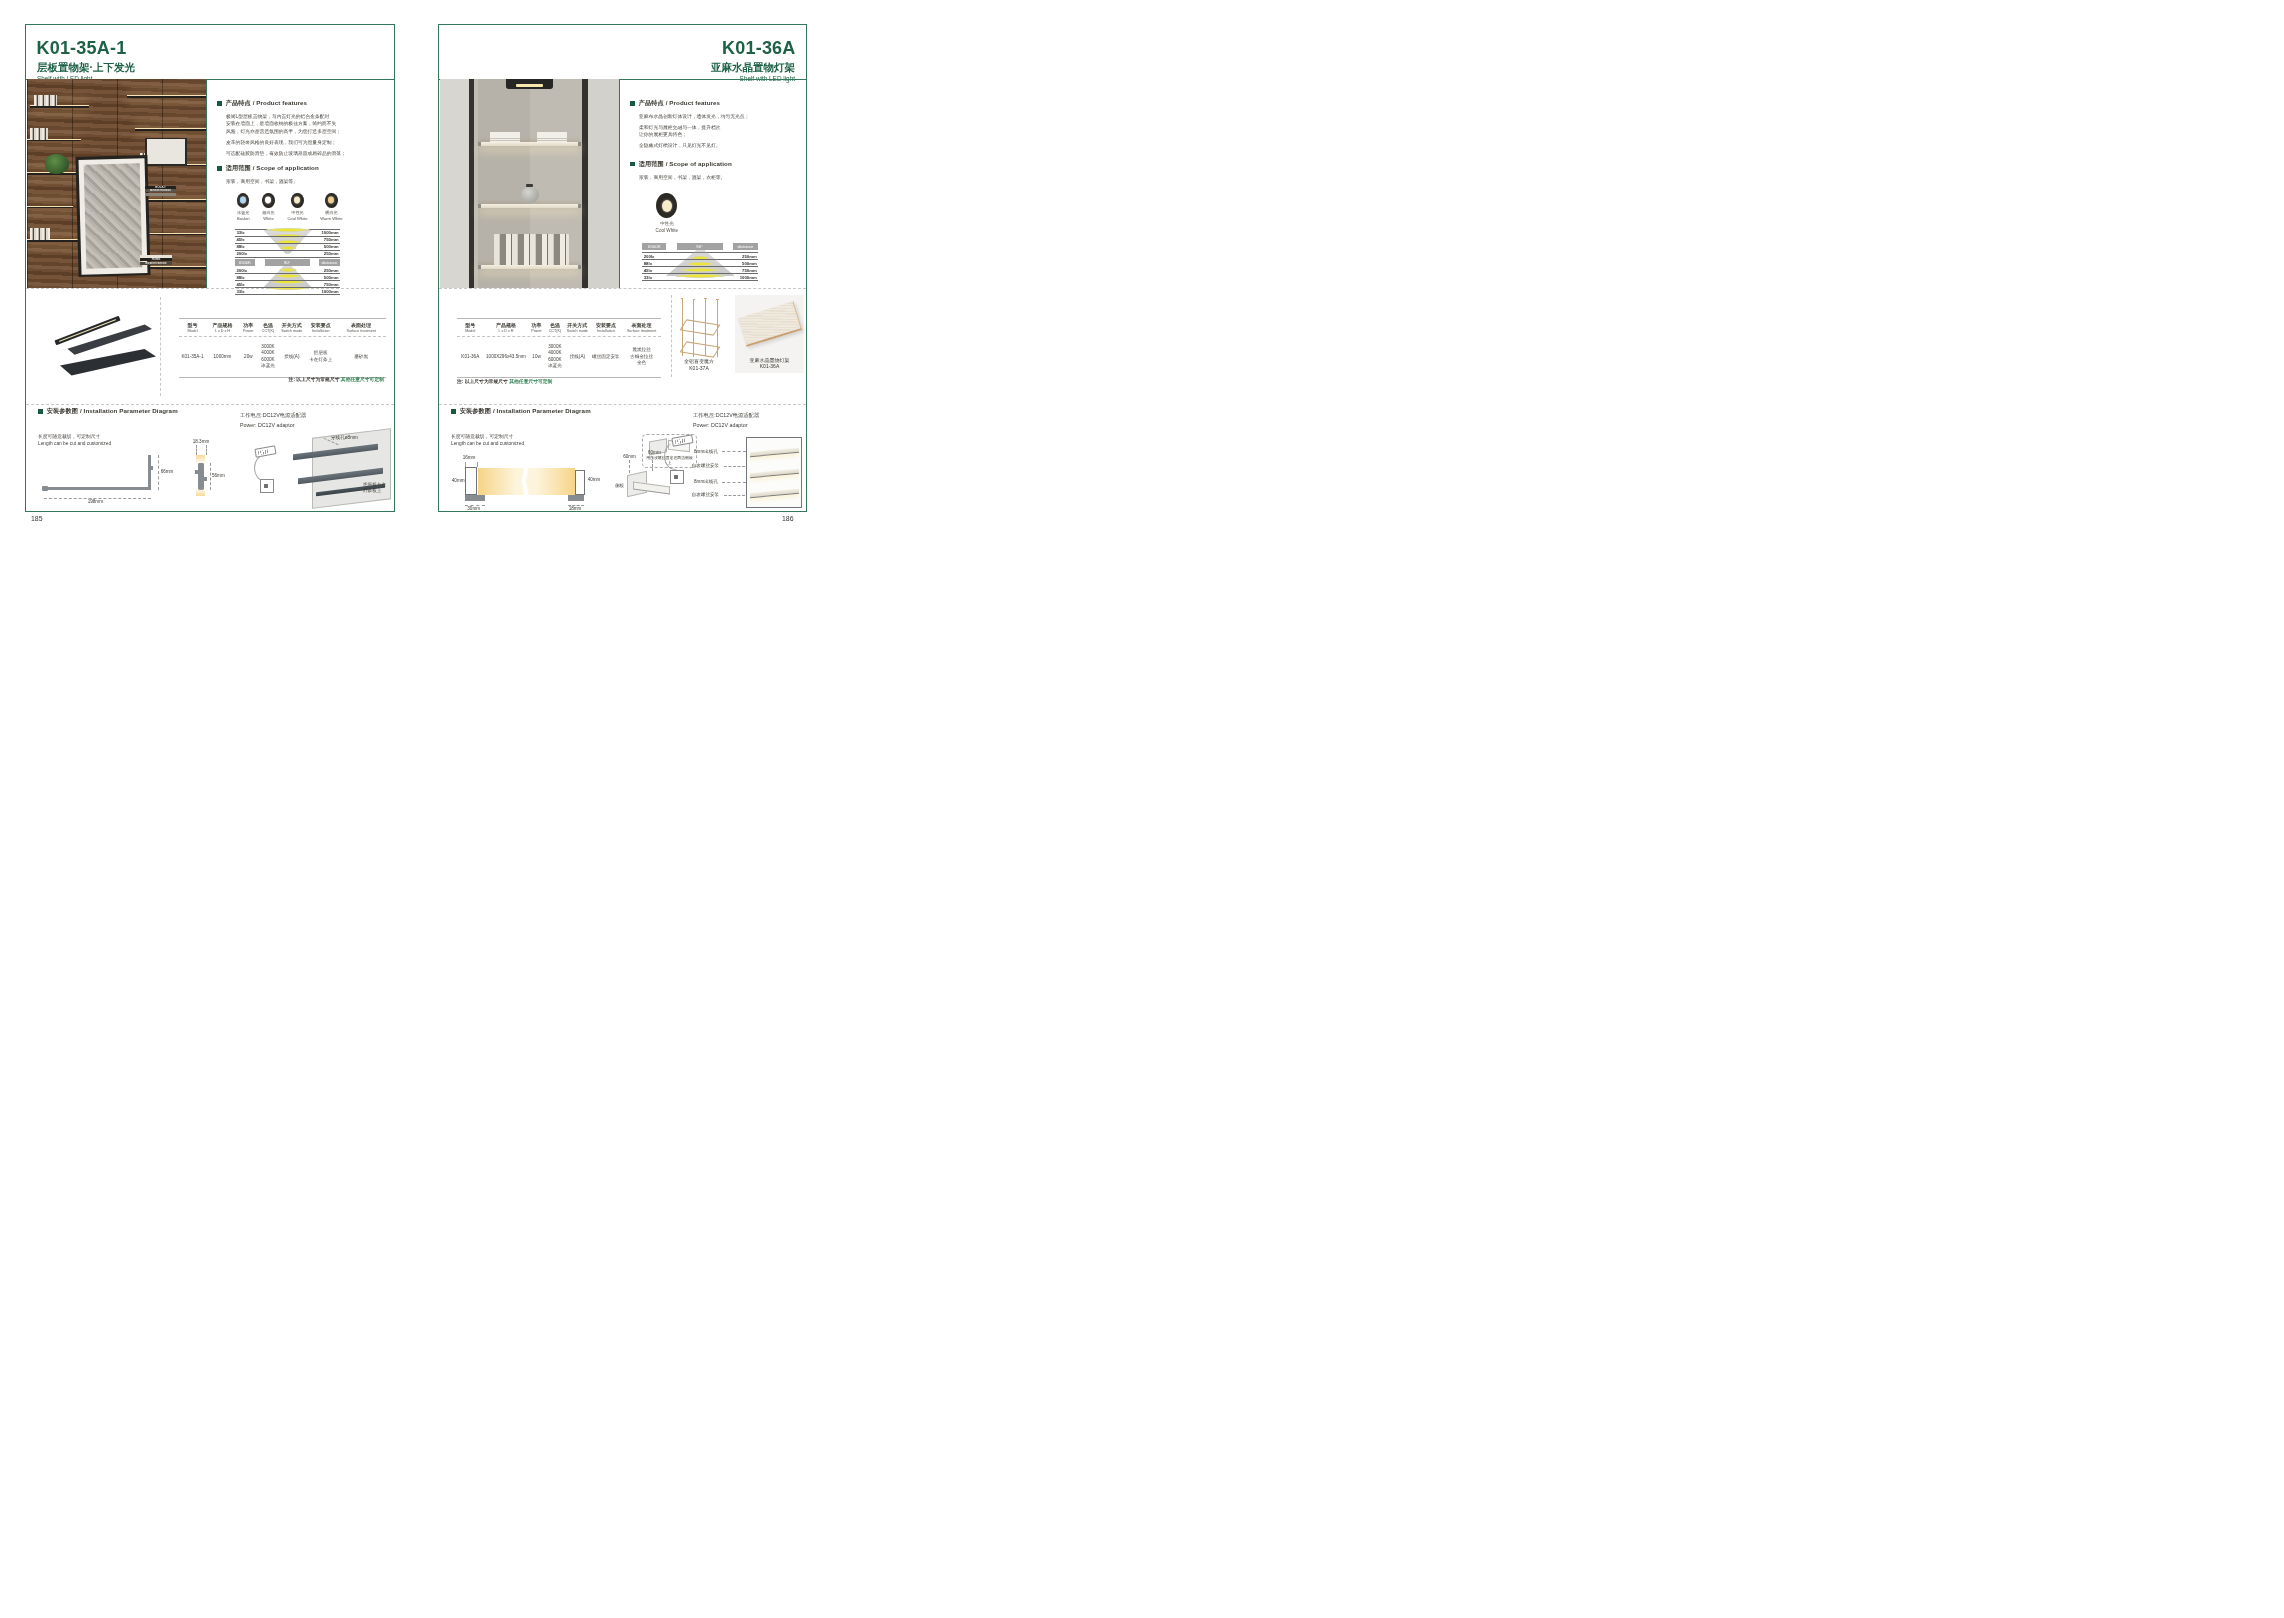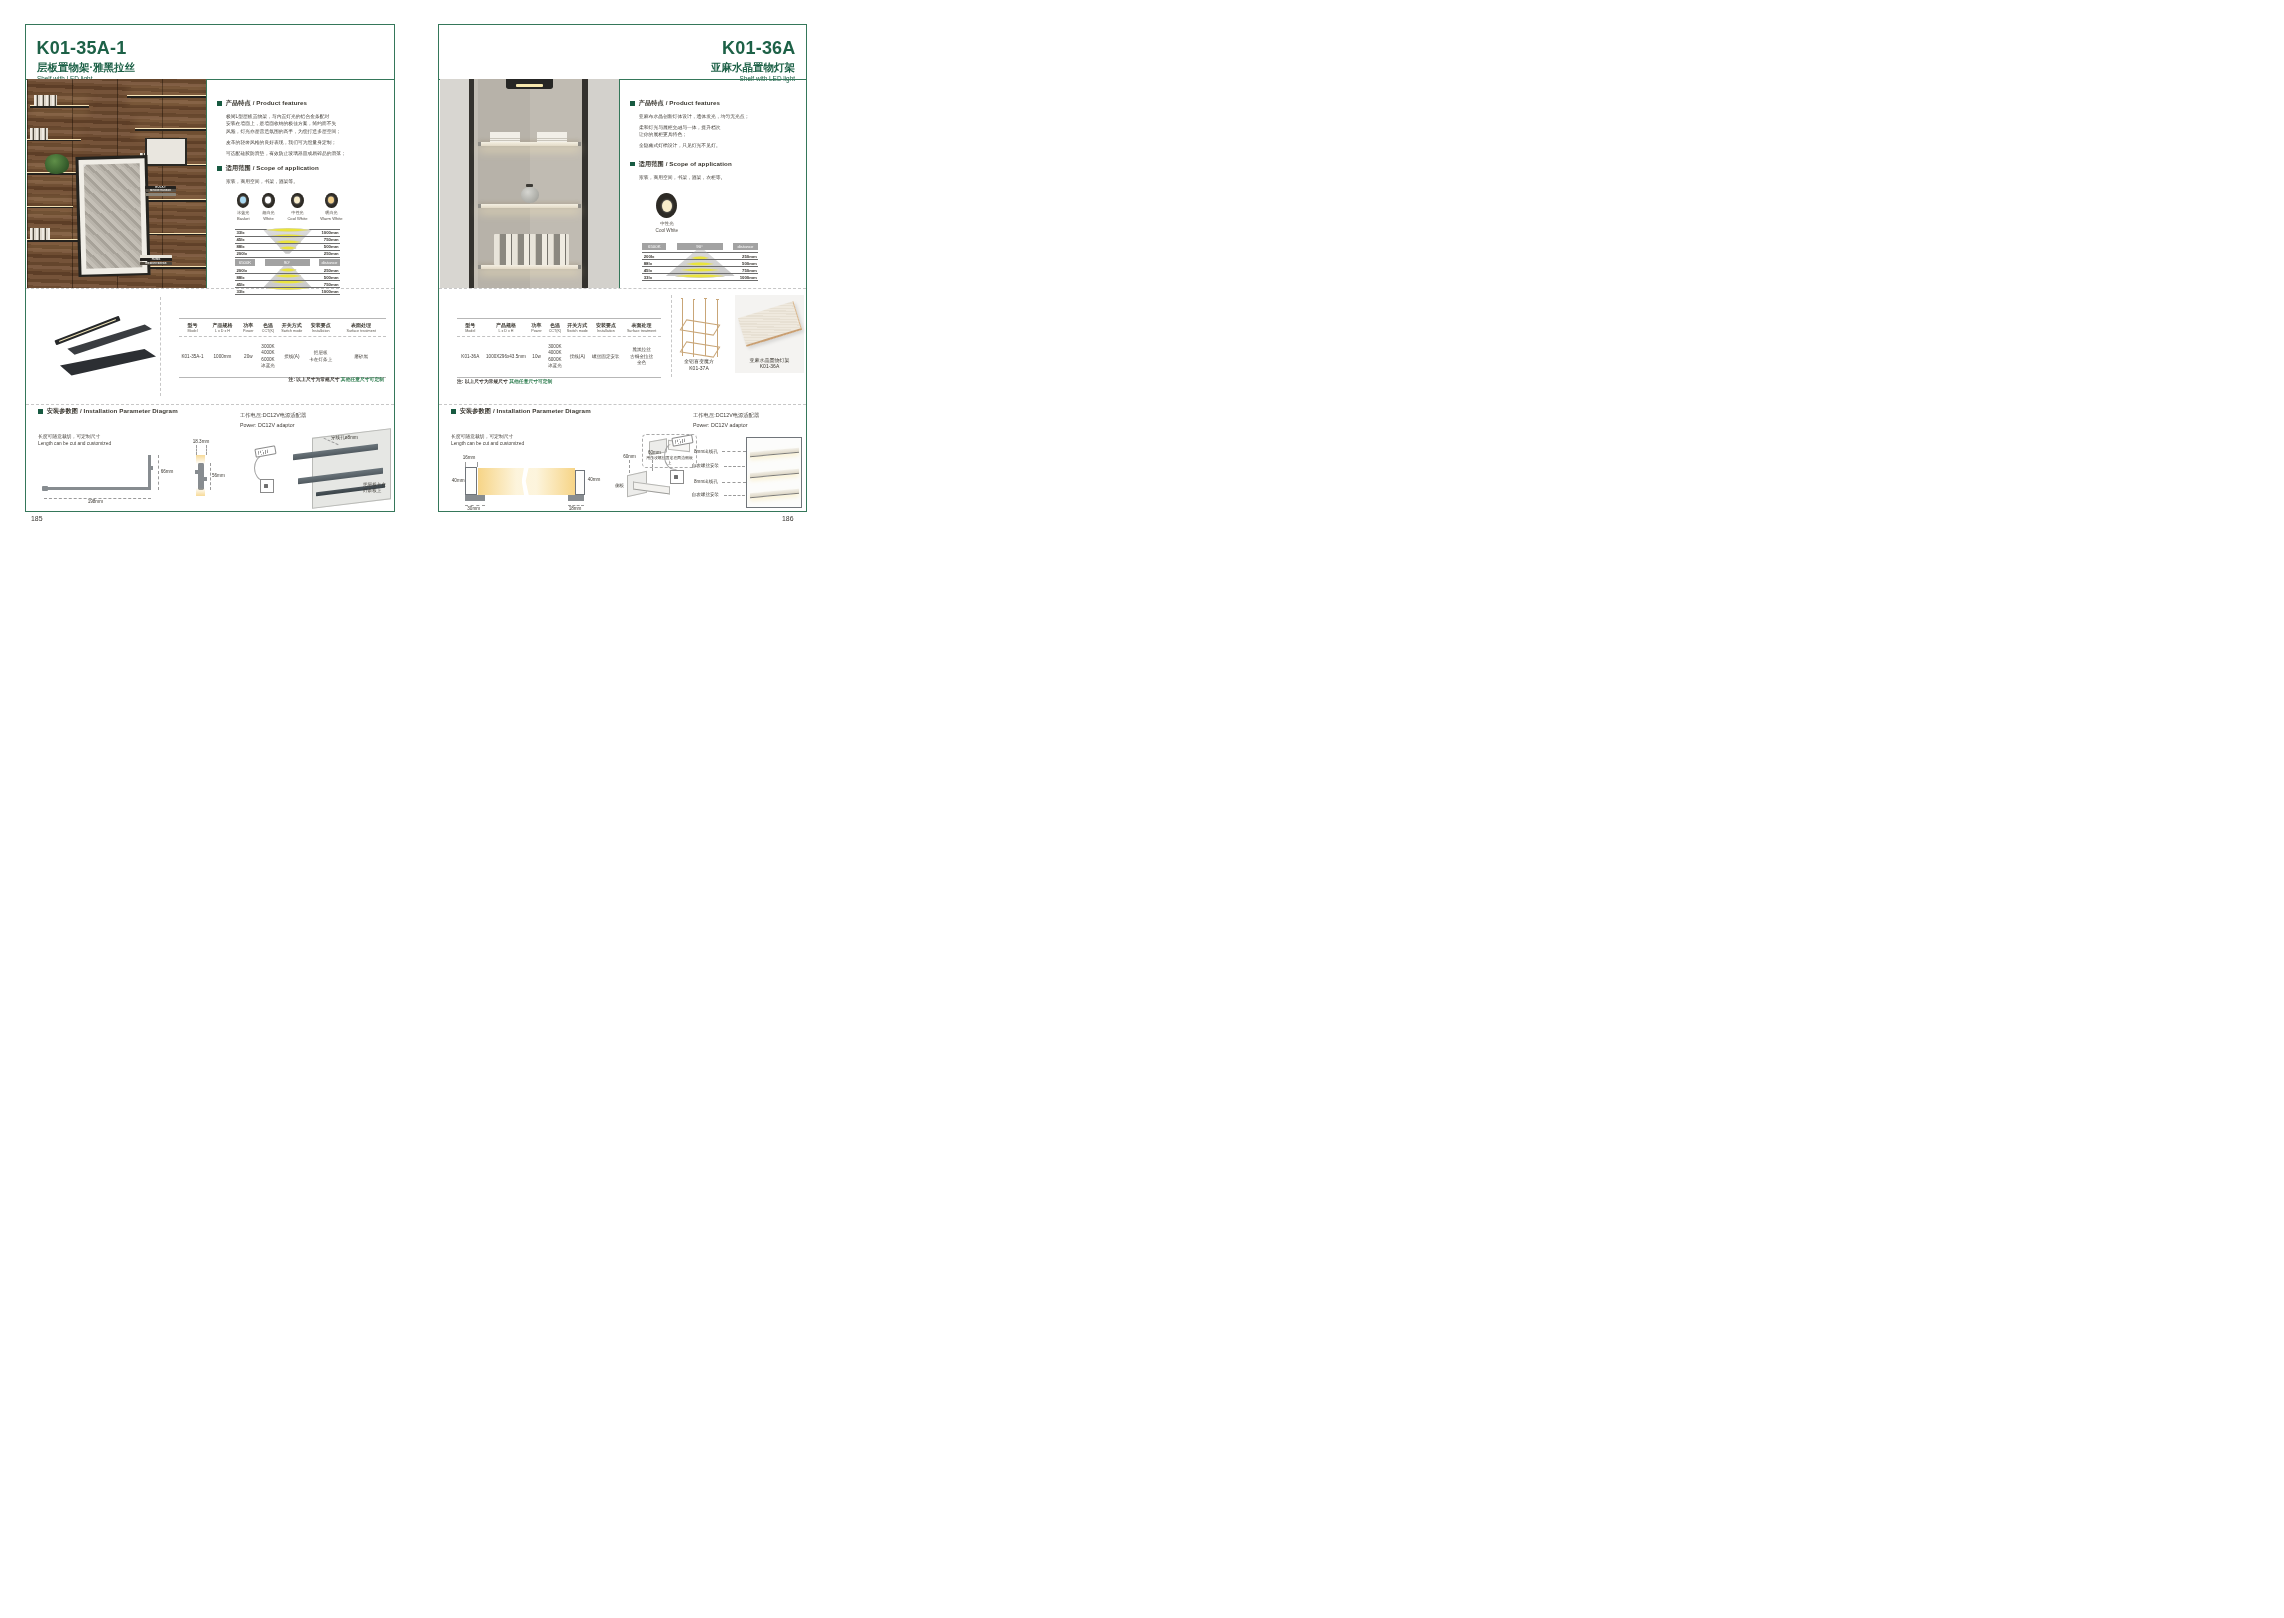--- a/index.html
+++ b/index.html
@@ -139,21 +139,21 @@
   .pagenum{position:absolute;font-size:6.9px;color:#3a3733;}
   .beam{position:absolute;background:linear-gradient(90deg,rgba(246,210,128,.95),rgba(252,240,206,.7) 40%,rgba(252,240,206,.7) 60%,rgba(246,210,128,.95));}
   .xprof{position:absolute;background:#878c90;}
 </style>
 </head>
 <body>
 
 <div class="page" id="pageL">
 
   <div class="abs model-title" style="left:10.5px;top:13.7px">K01-35A-1</div>
-  <div class="abs sub-cn" style="left:11px;top:37px">层板置物架·雅黑拉丝</div>
+  <div class="abs sub-cn" style="left:11px;top:37px">层板置物架·上下发光</div>
   <div class="abs sub-en" style="left:11px;top:51px">Shelf with LED light</div>
   <div class="hr-g"></div>
 
   <div class="photo photoL">
     <div class="ls" style="left:2%;top:13%;width:33%"></div>
     <div class="ls" style="left:0%;top:29%;width:30%"></div>
     <div class="ls" style="left:0%;top:45%;width:34%"></div>
     <div class="ls" style="left:0%;top:61%;width:26%"></div>
     <div class="ls" style="left:0%;top:77%;width:30%"></div>
     <div class="ls" style="left:56%;top:8%;width:44%"></div>

